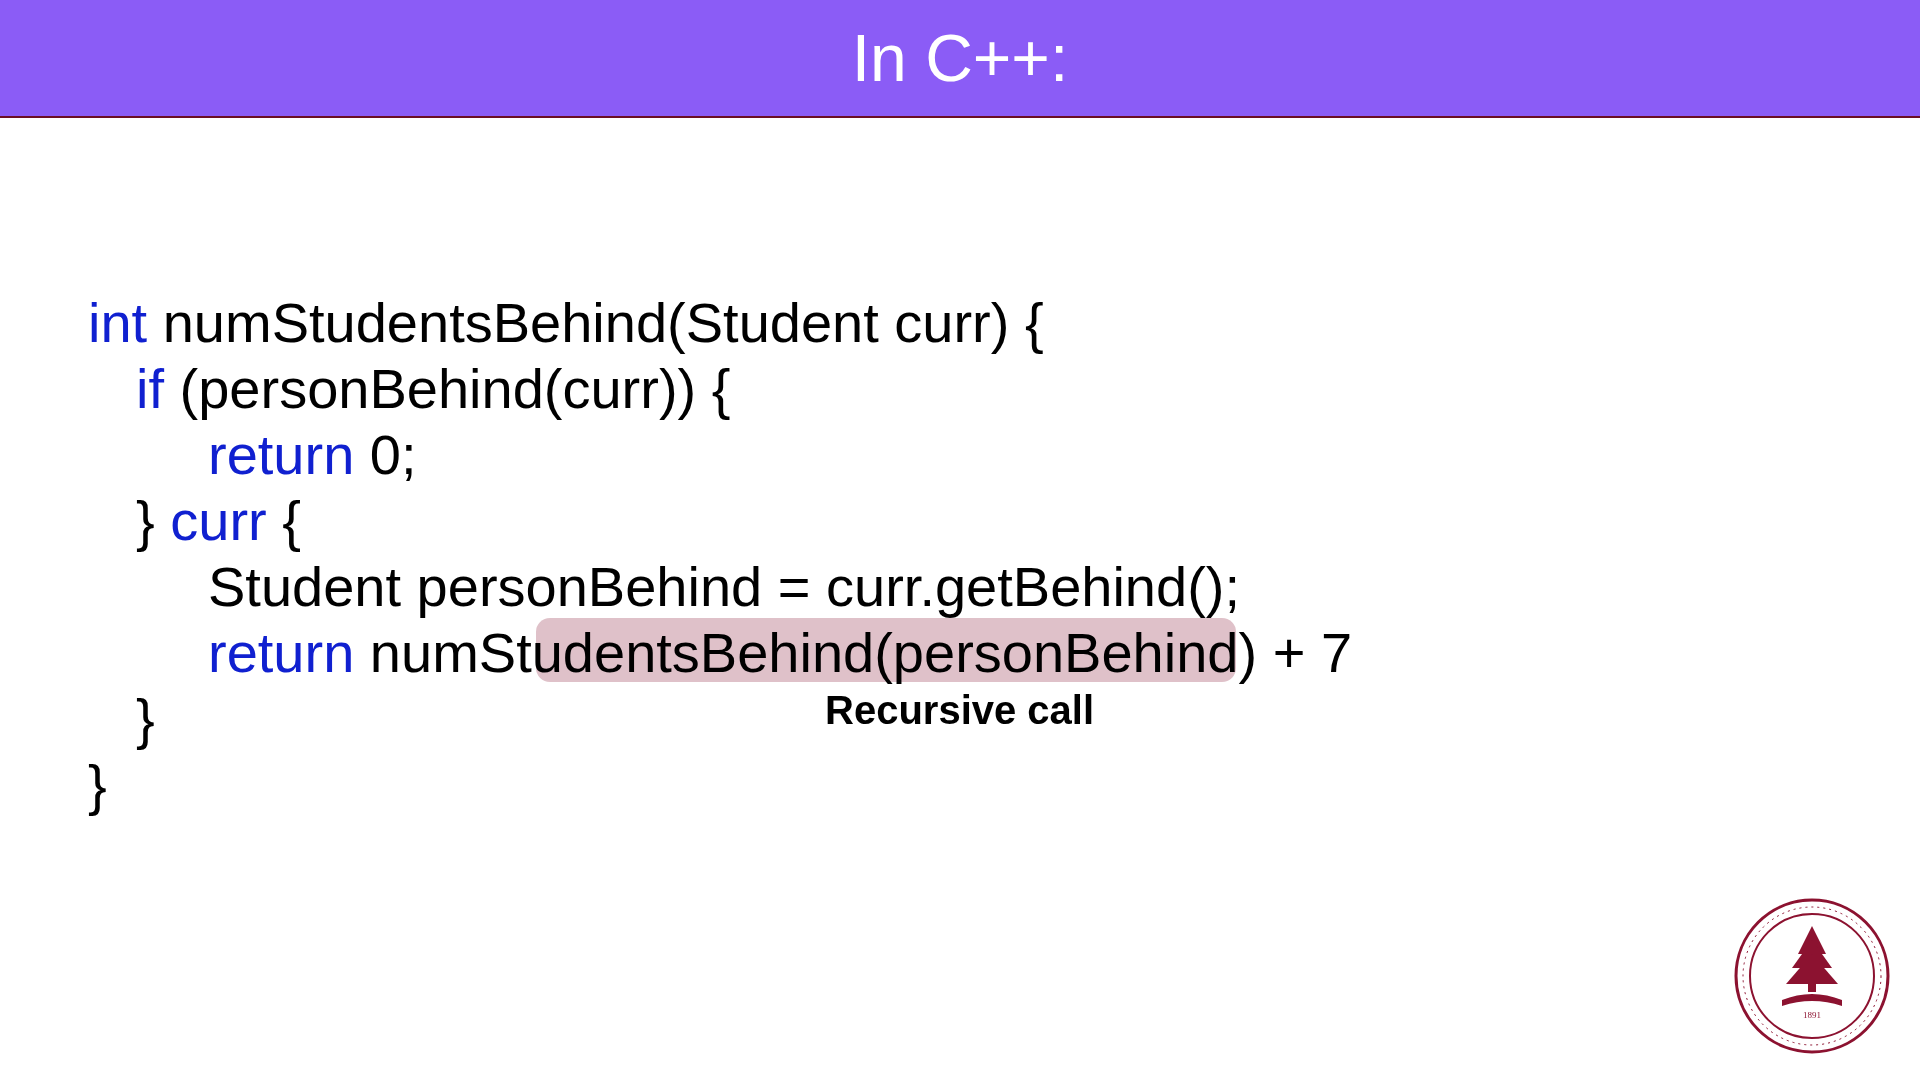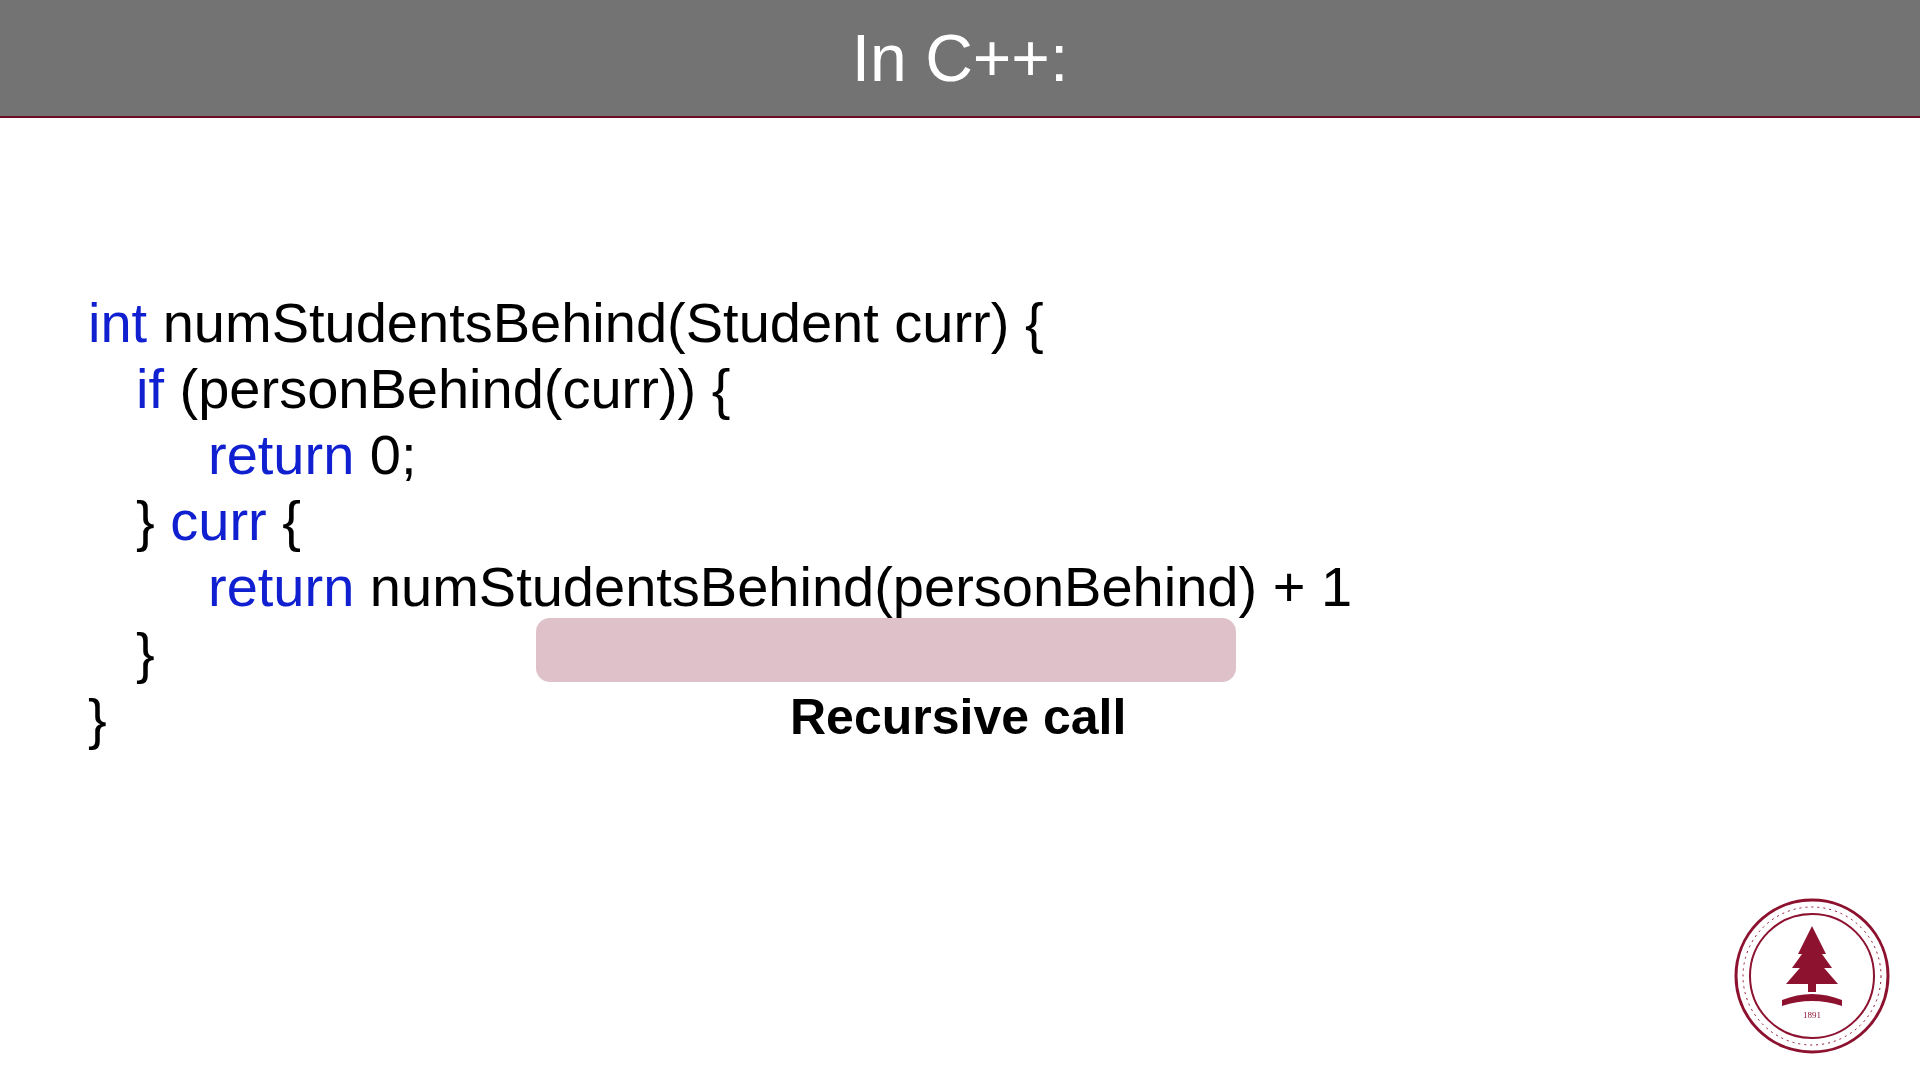--- a/index.html
+++ b/index.html
@@ -8,21 +8,21 @@
     width: 1920px;
     height: 1080px;
     background: #ffffff;
     font-family: Arial, Helvetica, sans-serif;
     overflow: hidden;
     position: relative;
   }
   .header-bar {
     width: 100%;
     height: 116px;
-    background: #737373;
+    background: #8b5cf6;
     display: flex;
     align-items: center;
     justify-content: center;
     border-bottom: 2px solid #6b0e25;
   }
   .header-title {
     color: #ffffff;
     font-size: 66px;
     font-weight: 400;
   }
@@ -47,23 +47,23 @@
     width: 700px;
     height: 64px;
     background: #d9b6bf;
     border-radius: 14px;
     opacity: 0.85;
     z-index: 0;
   }
   .code-area .code-line, .code-area span { position: relative; z-index: 1; }
   .annotation {
     position: absolute;
-    left: 790px;
+    left: 825px;
     top: 688px;
-    font-size: 50px;
+    font-size: 40px;
     font-weight: 700;
     color: #000000;
   }
   .seal {
     position: absolute;
     right: 28px;
     bottom: 24px;
     width: 160px;
     height: 160px;
   }
@@ -83,22 +83,23 @@
   </span>
   <span class="code-line indent1">
     <span class="kw">if</span><span class="plain"> (personBehind(curr)) {</span>
   </span>
   <span class="code-line indent2">
     <span class="kw">return</span><span class="plain"> 0;</span>
   </span>
   <span class="code-line indent1">
     <span class="plain">} </span><span class="kw">curr</span><span class="plain"> {</span>
   </span>
+  <span class="code-line indent2 plain">Student personBehind = curr.getBehind();</span>
   <span class="code-line indent2">
-    <span class="kw">return</span><span class="plain"> numStudentsBehind(personBehind) + 1</span>
+    <span class="kw">return</span><span class="plain"> numStudentsBehind(personBehind) + 7</span>
   </span>
   <span class="code-line indent1 plain">}</span>
   <span class="code-line plain">}</span>
 </div>
 
 <div class="annotation">Recursive call</div>
 
 <div class="seal" aria-label="Stanford University seal">
   <svg viewBox="0 0 160 160" width="160" height="160">
     <circle cx="80" cy="80" r="76" fill="none" stroke="#8c1230" stroke-width="3"></circle>

